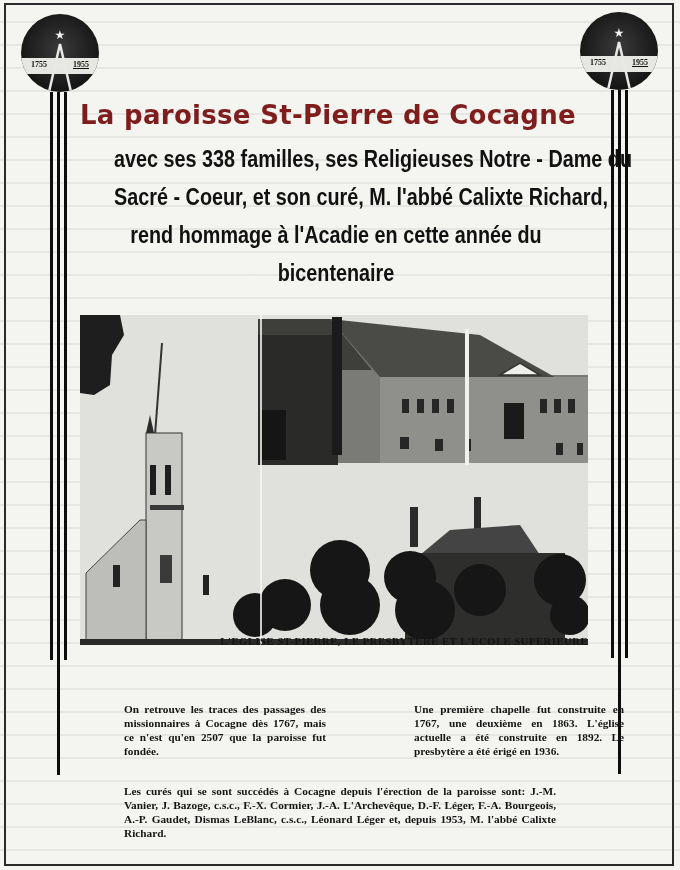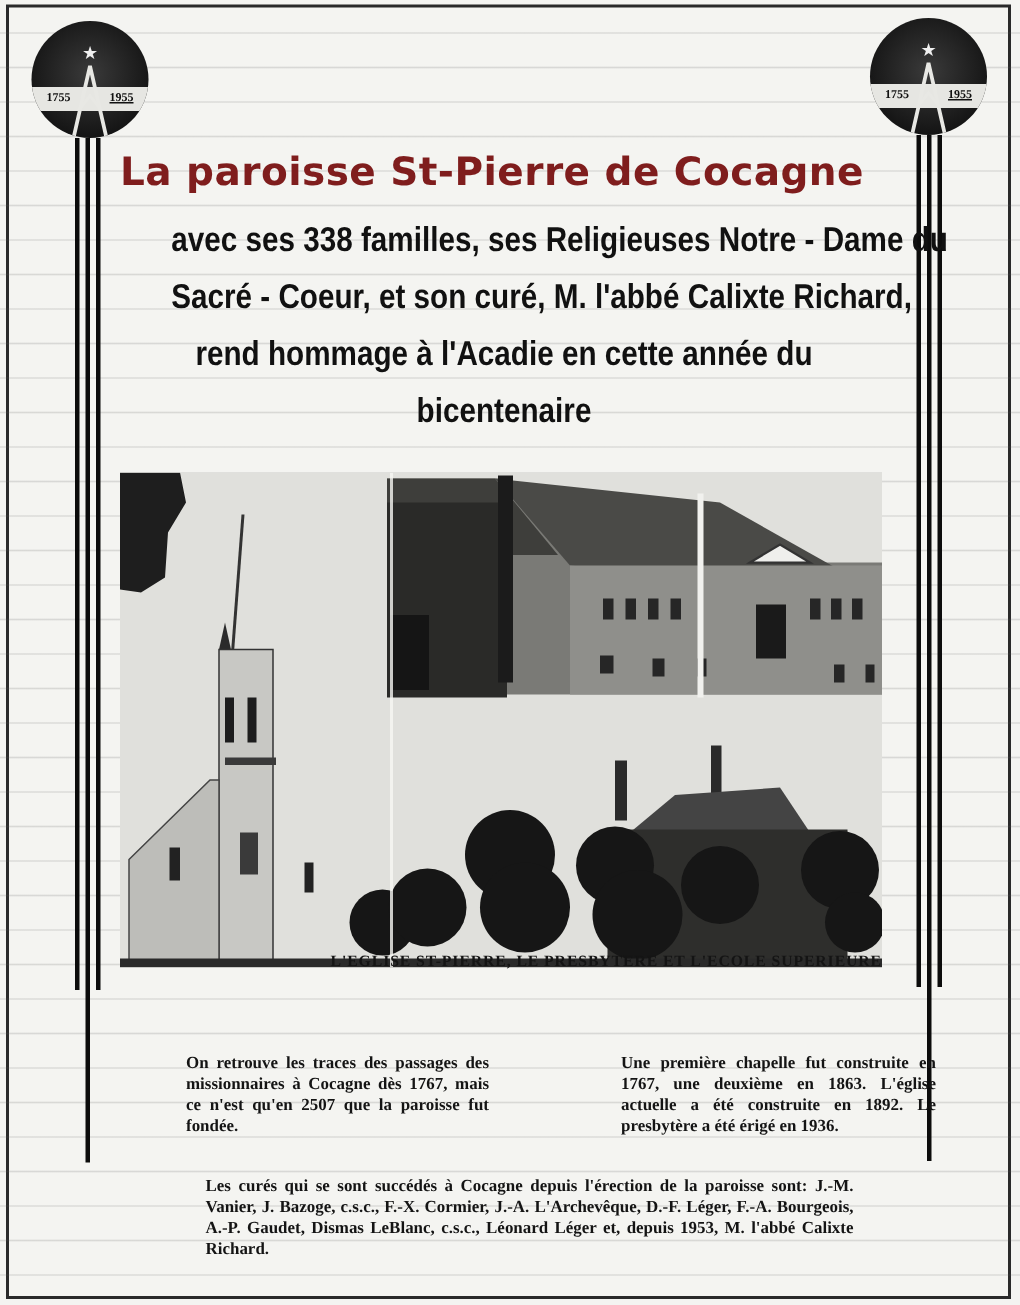--- a/index.html
+++ b/index.html
@@ -23,21 +23,21 @@
   .subtitle { position:absolute; left:78px; width:516px; top:140px; text-align:center;
      font:bold 23px "Liberation Sans Narrow", "Liberation Sans", sans-serif; transform:scaleX(0.86); transform-origin:center top;
      line-height:38px; color:#111; }
   .subtitle .line { display:block; white-space:nowrap; }
   .photo { position:absolute; left:80px; top:315px; width:508px; height:330px; background:#cfcfcb; overflow:hidden; }
   .caption { position:absolute; left:80px; width:508px; top:636px; text-align:right;
      font:bold 10.5px "Liberation Serif", serif; letter-spacing:0.6px; }
   .col { position:absolute; font:bold 11.3px "Liberation Serif", serif; line-height:14px; text-align:justify; }
   .col-left { left:124px; top:702px; width:202px; }
   .col-right { left:366px; top:702px; width:210px;margin-left:48px; }
-  .footer-para { position:absolute; left:137px; top:784px; width:432px;
+  .footer-para { position:absolute; left:124px; top:784px; width:432px;
      font:bold 11.3px "Liberation Serif", serif; line-height:14px; text-align:justify; }
 </style>
 </head>
 <body>
 
 <div class="page-frame"></div>
 <div class="scanlines"></div>
 
 <div class="medallion" style="left:21px; top:14px;">
   <span class="star">★</span>

